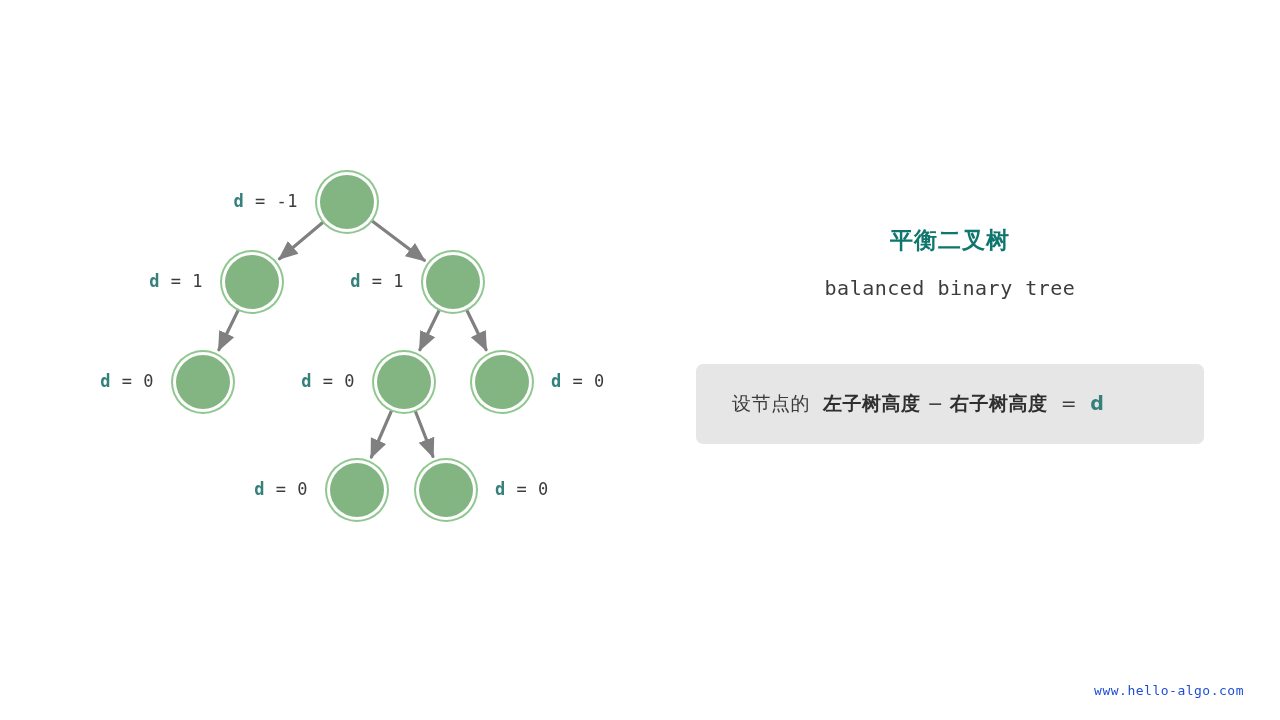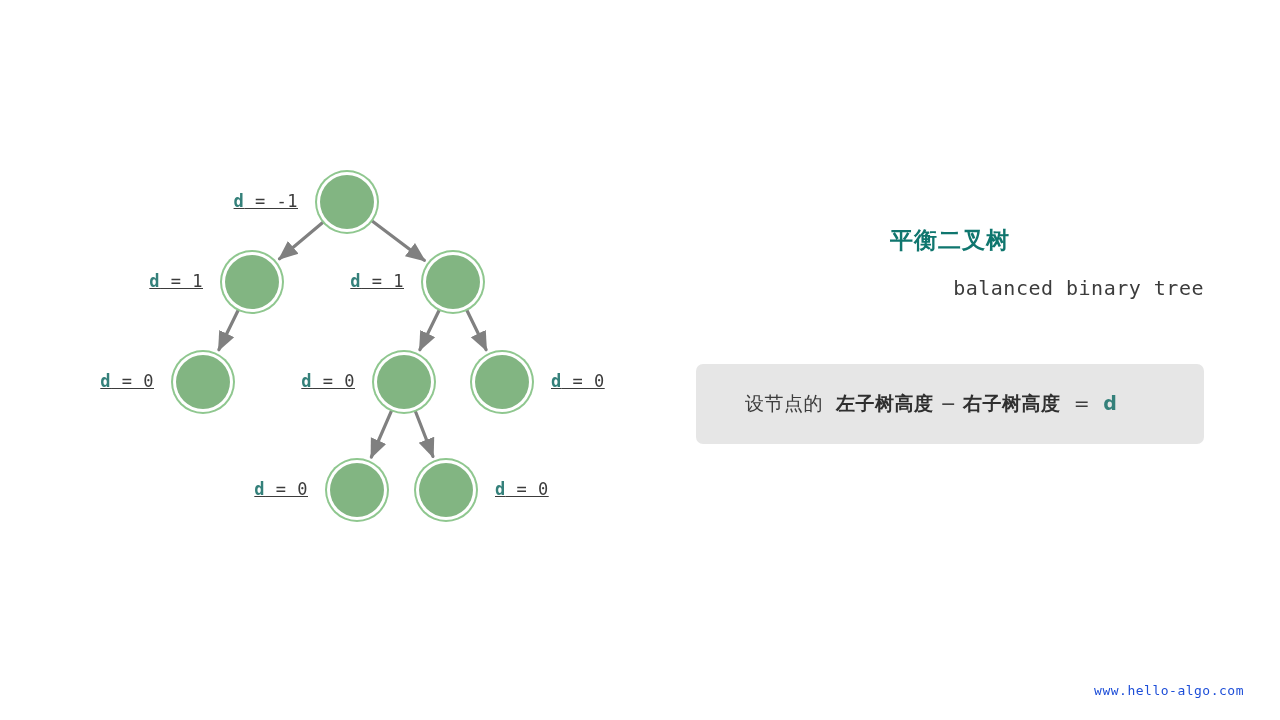--- a/index.html
+++ b/index.html
@@ -45,21 +45,20 @@
     box-shadow: 0 0 0 3px #ffffff, 0 0 0 5px #8fc78f;
   }
 
   .node-label {
     position: absolute;
     font-family: "DejaVu Sans Mono", monospace;
     font-size: 17px;
     color: #3c3c3c;
     white-space: nowrap;
     letter-spacing: 0.5px;
-    text-decoration: underline;
   }
   .node-label .d {
     color: #34807a;
     font-weight: bold;
   }
   .node-label.right-of { text-align: left; }
   .node-label.left-of  { text-align: right; }
 
   
   #info-panel {
@@ -70,37 +69,37 @@
   }
   #panel-title {
     text-align: center;
     color: #0f766e;
     font-size: 23px;
     font-weight: bold;
     letter-spacing: 1px;
     line-height: 32px;
   }
   #panel-subtitle {
-    text-align: right;
+    text-align: center;
     font-family: "DejaVu Sans Mono", monospace;
     font-size: 20px;
     color: #3c3c3c;
     margin-top: 20px;
     letter-spacing: 0.5px;
   }
 
   #definition-box {
     position: absolute;
     left: 696px;
     top: 364px;
     width: 508px;
     box-sizing: border-box;
     background: #e6e6e6;
     border-radius: 7px;
-    padding: 22px 32px 24px 49px;
+    padding: 22px 32px 24px 36px;
   }
   .def-line {
     font-size: 19px;
     color: #3c3c3c;
     line-height: 34px;
     white-space: nowrap;
     letter-spacing: 0.5px;
   }
   .def-line b { font-weight: bold; color: #2f2f2f; }
   .def-line .d { color: #34807a; font-weight: bold; }

